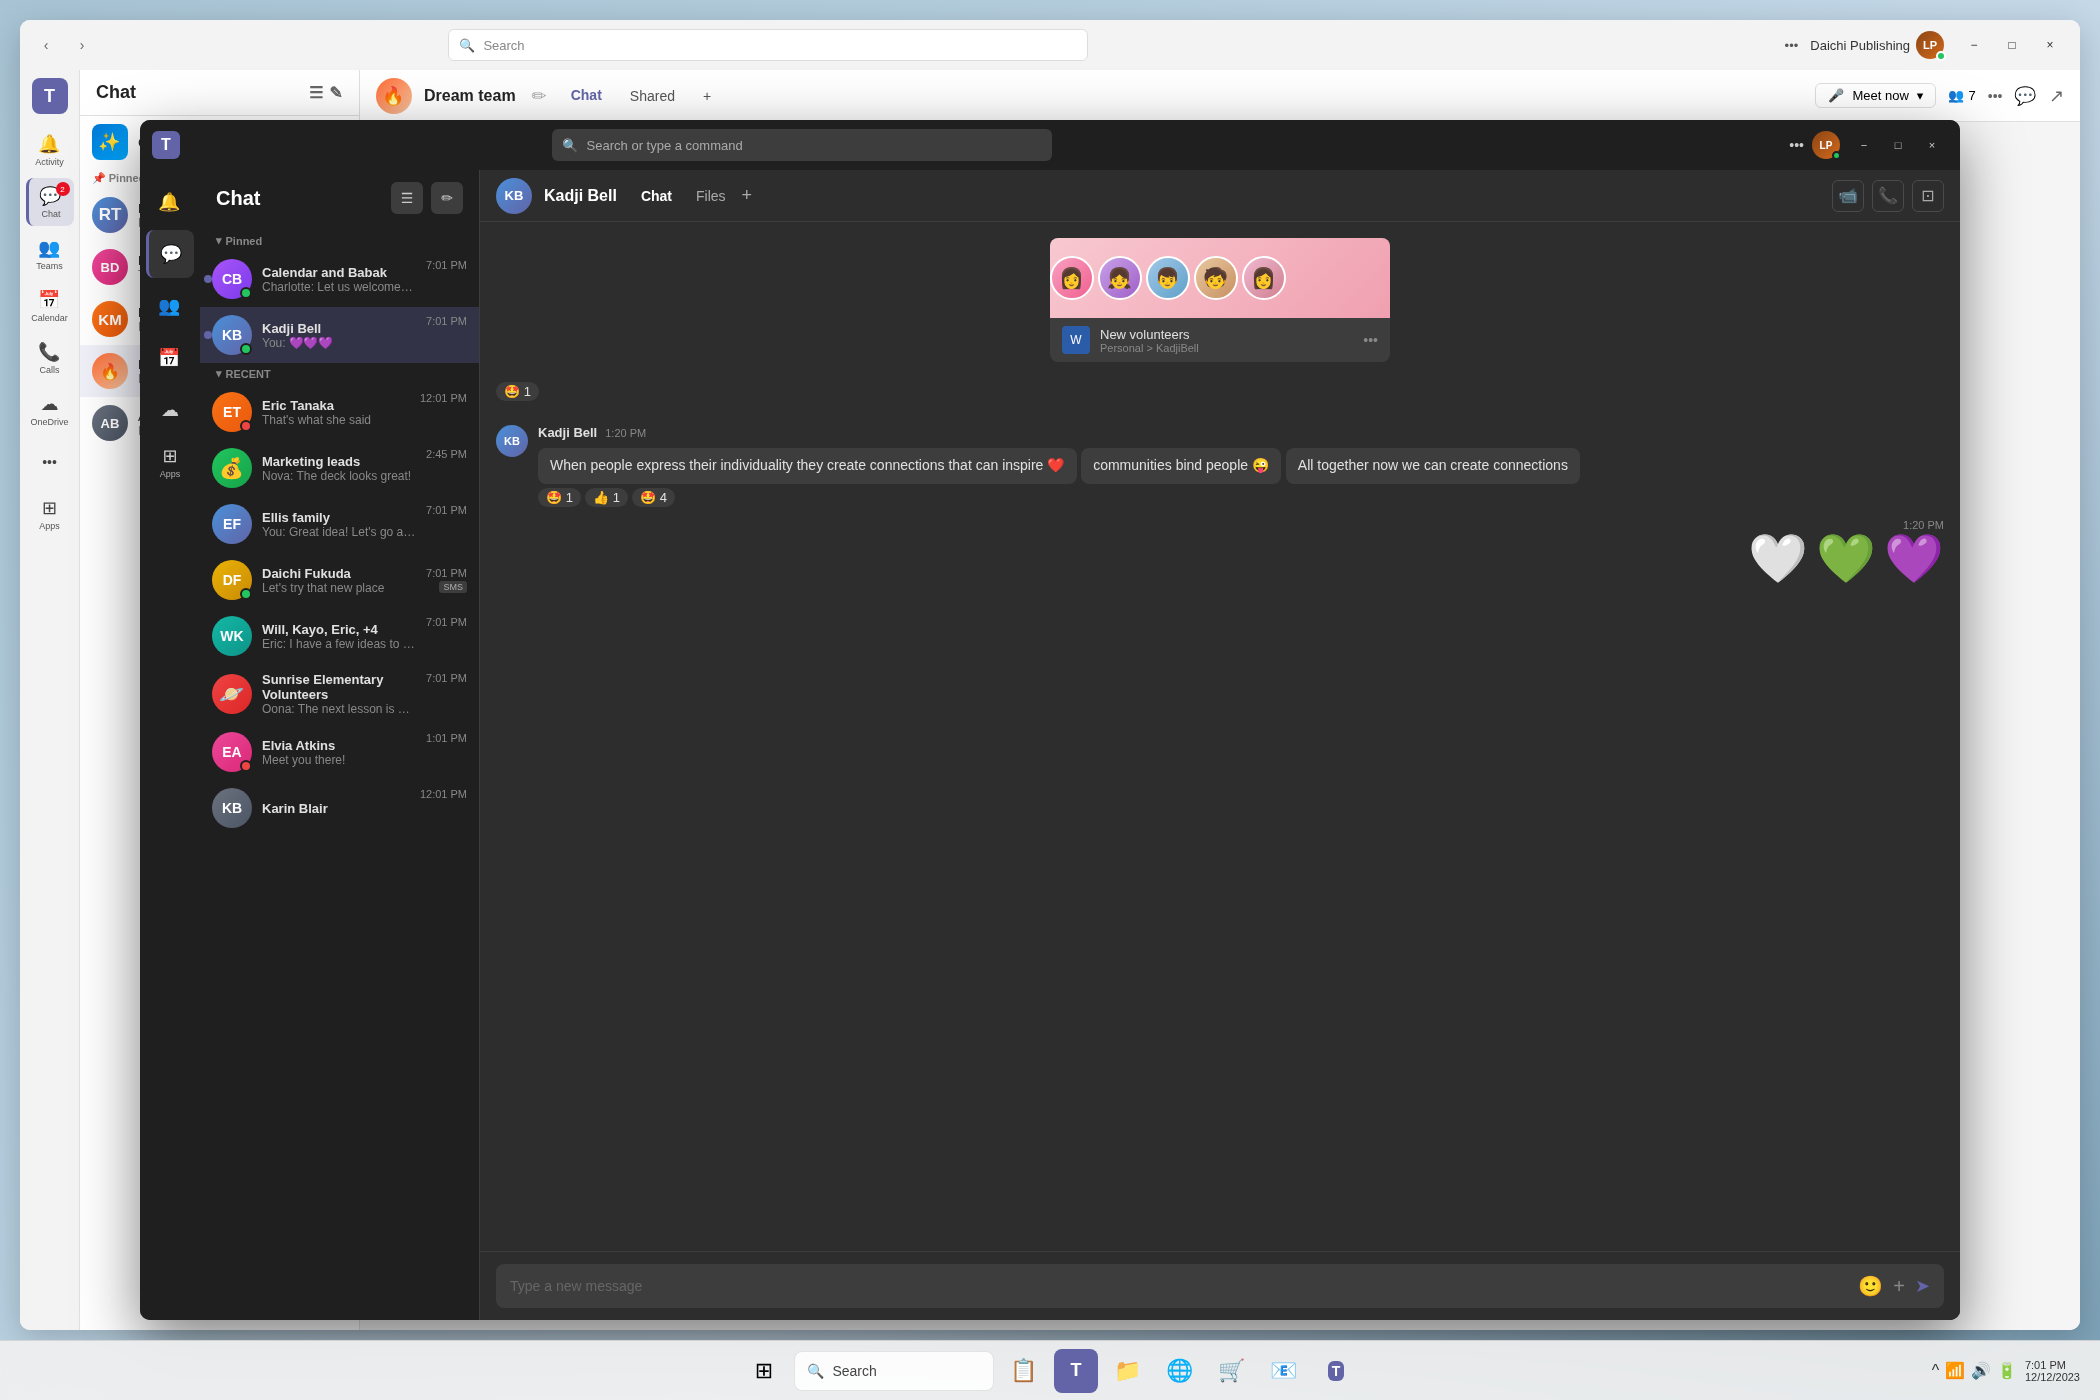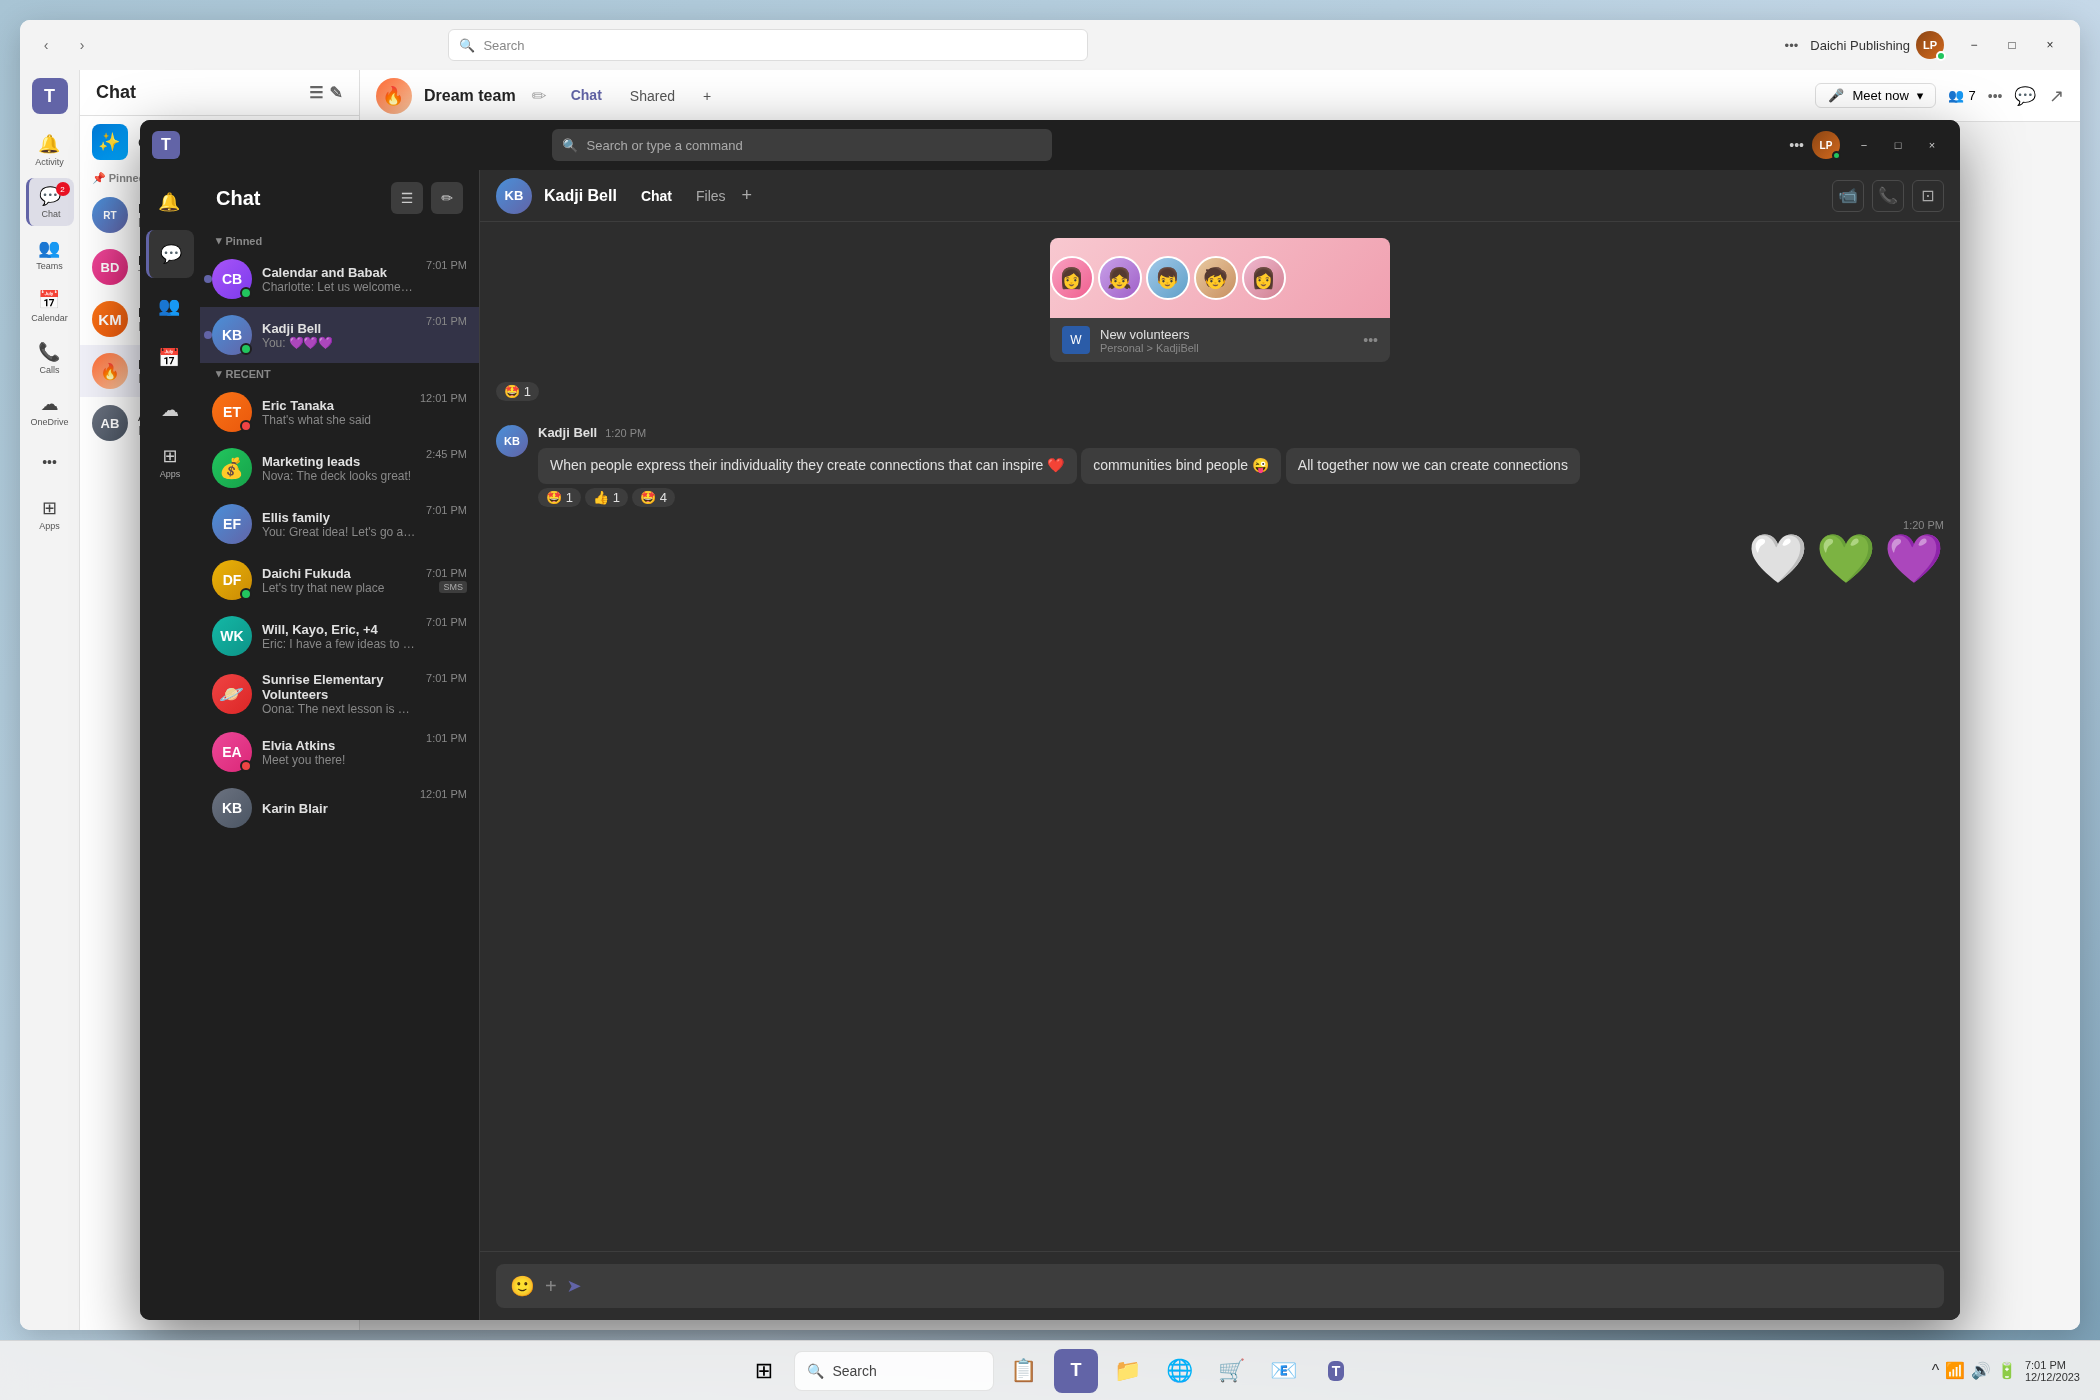--- a/index.html
+++ b/index.html
@@ -902,21 +902,21 @@
         </div>
       </div>
       <div class="bg-chat-item">
         <div class="bg-chat-avatar" style="background: linear-gradient(135deg,#0078d4,#00a8ff); border-radius:8px; width:36px;height:36px;display:flex;align-items:center;justify-content:center;font-size:18px;">✨</div>
         <div class="bg-chat-info">
           <div class="bg-chat-name">Copilot</div>
         </div>
       </div>
       <div style="padding:4px 12px;font-size:11px;color:#888;font-weight:600;">📌 Pinned</div>
       <div class="bg-chat-item">
-        <div class="bg-chat-avatar av-blue" style="border-radius:50%;width:36px;height:36px;display:flex;align-items:center;justify-content:center;font-size:10px;font-weight:600;color:white;">RT</div>
+        <div class="bg-chat-avatar av-blue" style="border-radius:50%;width:36px;height:36px;display:flex;align-items:center;justify-content:center;font-size:17px;font-weight:600;color:white;">RT</div>
         <div class="bg-chat-info">
           <div class="bg-chat-name">Ray Ta...</div>
           <div class="bg-chat-preview">Louisa w...</div>
         </div>
       </div>
       <div class="bg-chat-item">
         <div class="bg-chat-avatar av-pink" style="border-radius:50%;width:36px;height:36px;display:flex;align-items:center;justify-content:center;font-size:13px;font-weight:600;color:white;">BD</div>
         <div class="bg-chat-info">
           <div class="bg-chat-name">Beth Da...</div>
           <div class="bg-chat-preview">Thanks, t...</div>
@@ -1201,20 +1201,21 @@
           <div class="hearts-row">
             <span class="heart-emoji">🤍</span>
             <span class="heart-emoji">💚</span>
             <span class="heart-emoji">💜</span>
           </div>
         </div>
       </div>
 
       <div class="fg-input-area">
         <div class="fg-input-box">
+          <span class="fg-input-placeholder">Type a new message</span>
           <span class="fg-input-action">🙂</span>
           <span class="fg-input-action">+</span>
           <span class="fg-send-btn">➤</span>
         </div>
       </div>
     </div>
   </div>
 </div>
 
 <div class="taskbar">

